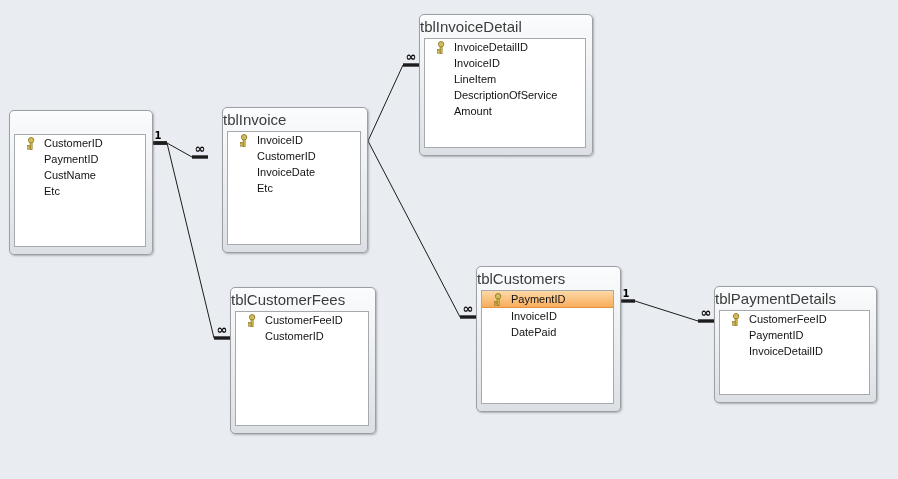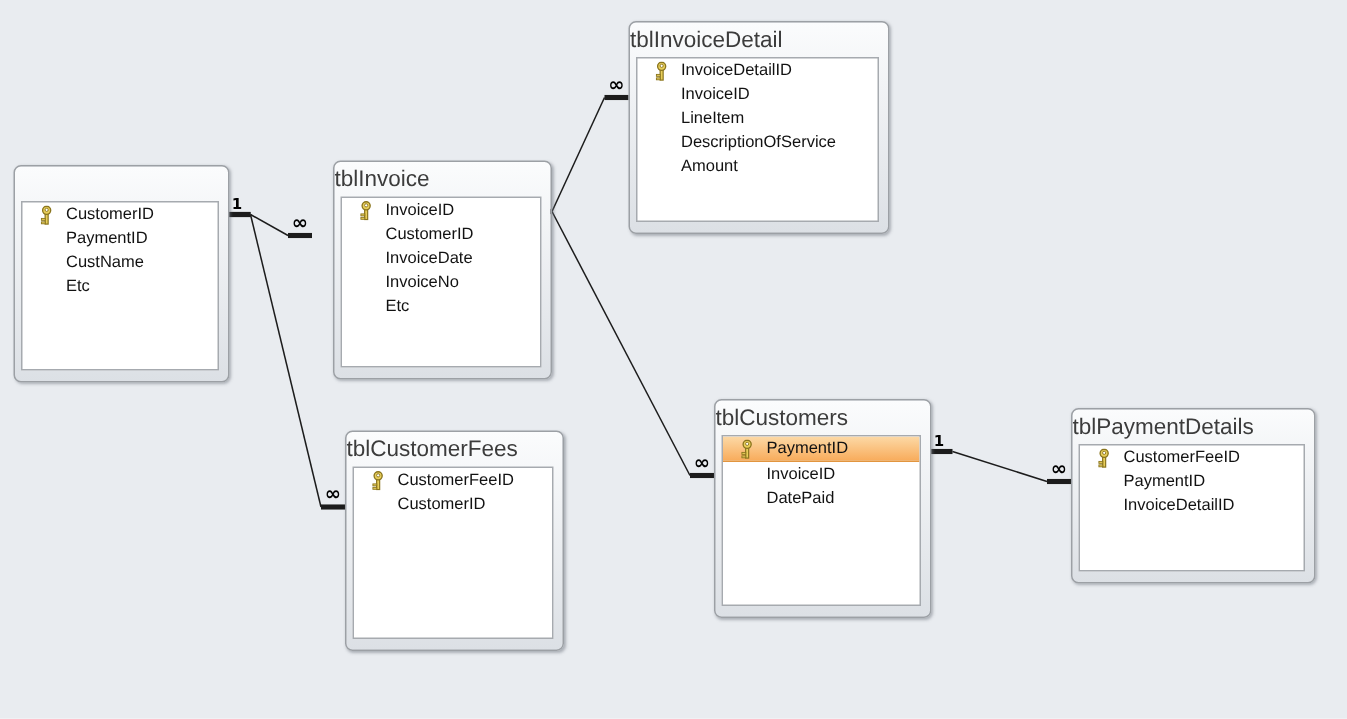--- a/index.html
+++ b/index.html
@@ -121,24 +121,20 @@
         <div class="field-row">
           <span class="key-cell"></span>
           <span class="field-name">CustomerID</span>
         </div>
         <div class="field-row">
           <span class="key-cell"></span>
           <span class="field-name">InvoiceDate</span>
         </div>
         <div class="field-row">
           <span class="key-cell"></span>
-          <span class="field-name">InvoiceNo</span>
-        </div>
-        <div class="field-row">
-          <span class="key-cell"></span>
           <span class="field-name">Etc</span>
         </div>
       </div>
     </div>
     <div class="table-box" style="left: 419px; top: 14px; width: 172px; height: 140px;">
       <div class="table-title">tblInvoiceDetail</div>
       <div class="table-fields">
         <div class="field-row">
           <span class="key-cell">
             <svg width="10" height="13" viewBox="0 0 10 13" aria-hidden="true">
@@ -208,21 +204,21 @@
         <div class="field-row">
           <span class="key-cell"></span>
           <span class="field-name">InvoiceID</span>
         </div>
         <div class="field-row">
           <span class="key-cell"></span>
           <span class="field-name">DatePaid</span>
         </div>
       </div>
     </div>
-    <div class="table-box" style="left: 714px; top: 272px; width: 161px; height: 115px;">
+    <div class="table-box" style="left: 714px; top: 286px; width: 161px; height: 115px;">
       <div class="table-title">tblPaymentDetails</div>
       <div class="table-fields">
         <div class="field-row">
           <span class="key-cell">
             <svg width="10" height="13" viewBox="0 0 10 13" aria-hidden="true">
               <rect x="4.1" y="5" width="2" height="7.4" fill="#E8CE5A" stroke="#8A751F" stroke-width="0.8"></rect>
               <rect x="1.6" y="8.6" width="2.6" height="1.3" fill="#E8CE5A" stroke="#8A751F" stroke-width="0.6"></rect>
               <rect x="1.6" y="10.9" width="2.6" height="1.3" fill="#E8CE5A" stroke="#8A751F" stroke-width="0.6"></rect>
               <circle cx="5.1" cy="3.2" r="2.7" fill="#E8CE5A" stroke="#8A751F" stroke-width="0.9"></circle>
               <circle cx="5.1" cy="2.9" r="1.05" fill="#FFFFFF" stroke="#8A751F" stroke-width="0.6"></circle>

